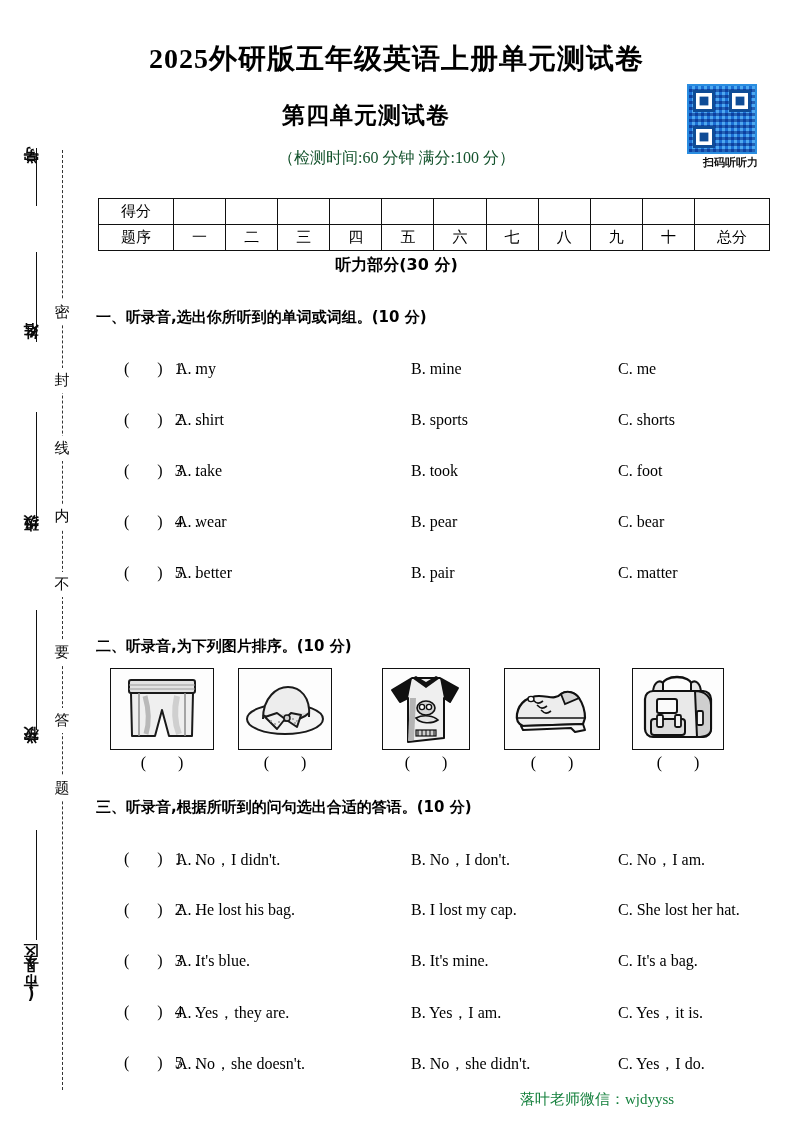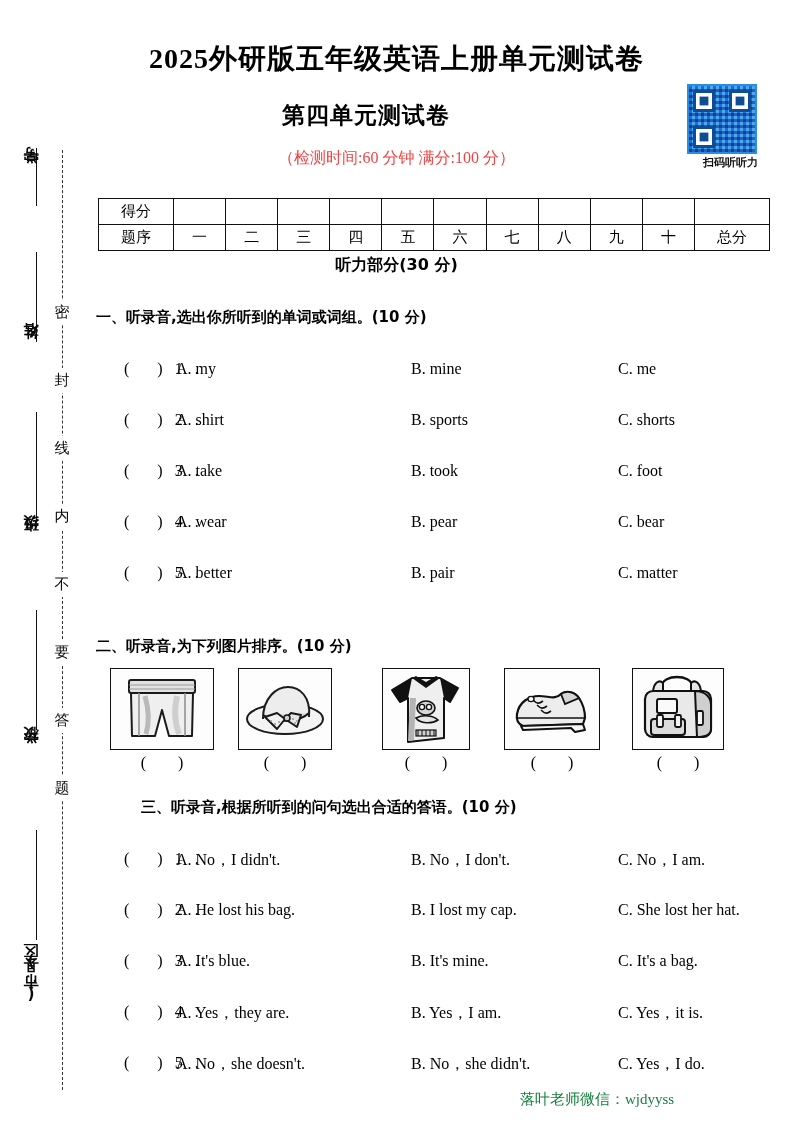--- a/index.html
+++ b/index.html
@@ -84,21 +84,21 @@
     letter-spacing: 1px;
     color: #000;
   }
   .doc-meta {
     position: absolute;
     left: 0; top: 148px;
     width: 793px;
     text-align: center;
     font-family: "Liberation Serif", "DejaVu Serif", serif;
     font-size: 16px;
-    color: #ef4444;
+    color: #14532d;
   }
 
   
   .qr-wrap {
     position: absolute;
     left: 686px; top: 84px;
     width: 72px;
     text-align: center;
   }
   .qr-box {
@@ -446,21 +446,21 @@
         <rect x="14" y="46" width="34" height="16" rx="3" fill="#dcdcdc" stroke="#111" stroke-width="2"></rect>
         <rect x="20" y="42" width="6" height="12" rx="1.5" fill="#f4f4f4" stroke="#111" stroke-width="1.8"></rect>
         <rect x="38" y="42" width="6" height="12" rx="1.5" fill="#f4f4f4" stroke="#111" stroke-width="1.8"></rect>
         <rect x="60" y="38" width="6" height="14" rx="1.5" fill="#f4f4f4" stroke="#111" stroke-width="1.8"></rect>
       </svg>
     </div>
     <div class="pic-blank">(      )</div>
   </div>
 </div>
 
-<div class="section-head" style="top:798px;margin-left:45px;">三、听录音,根据所听到的问句选出合适的答语。(10 分)</div>
+<div class="section-head" style="top:798px;">三、听录音,根据所听到的问句选出合适的答语。(10 分)</div>
 
 <div class="q-row" style="top:850px;">
   <span class="q-paren"><span>(    )</span><span>1.</span></span>
   <span class="opt-a">A. No，I didn't.</span>
   <span class="opt-b">B. No，I don't.</span>
   <span class="opt-c">C. No，I am.</span>
 </div>
 <div class="q-row" style="top:901px;">
   <span class="q-paren"><span>(    )</span><span>2.</span></span>
   <span class="opt-a">A. He lost his bag.</span>

